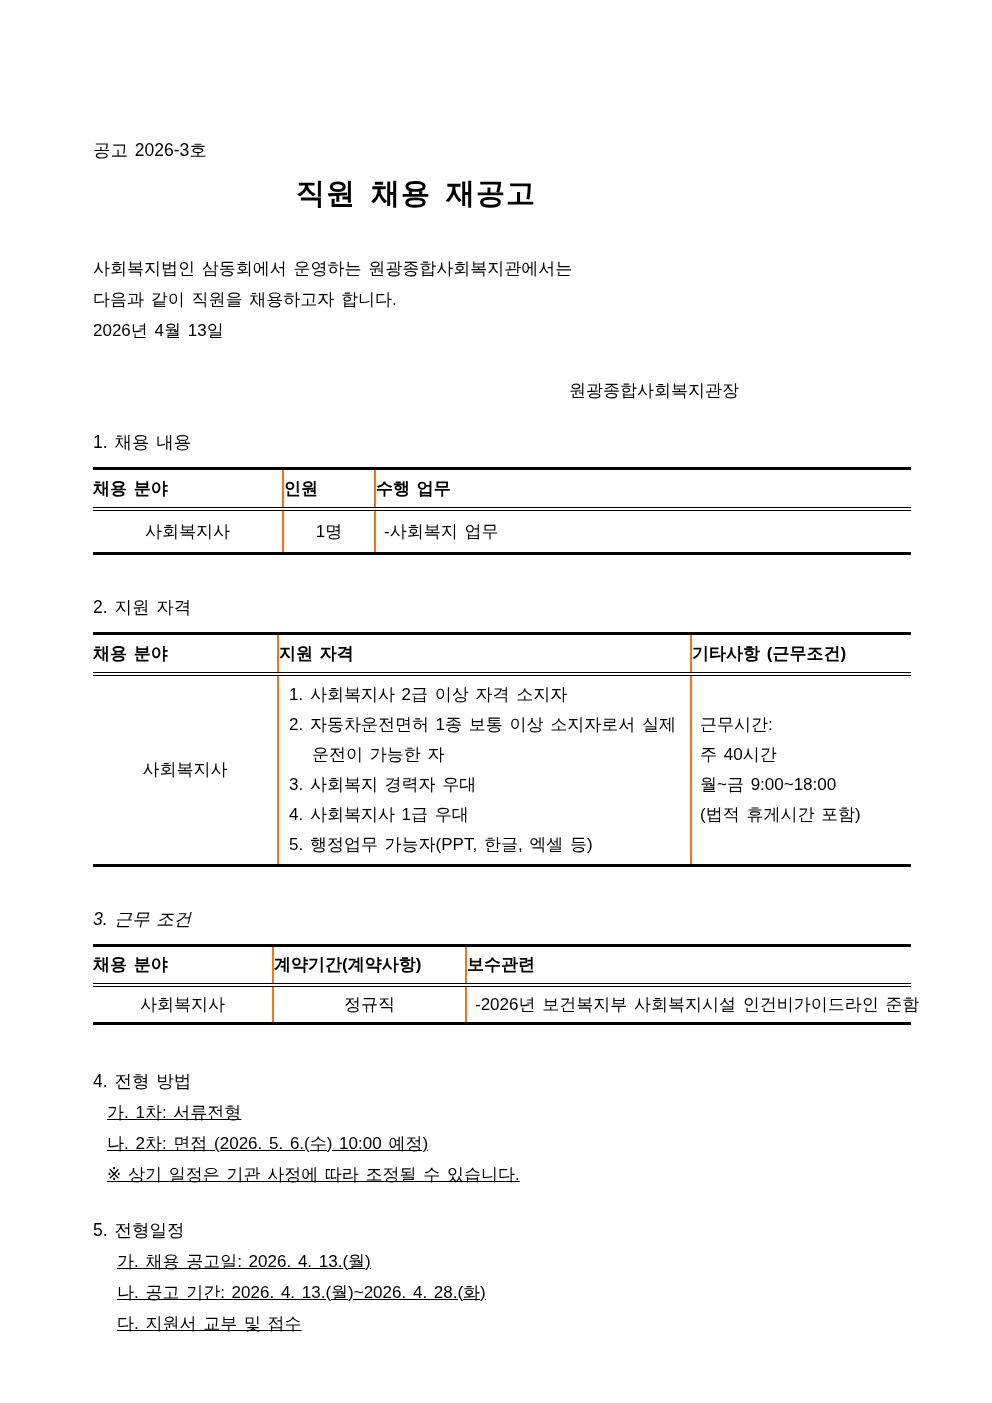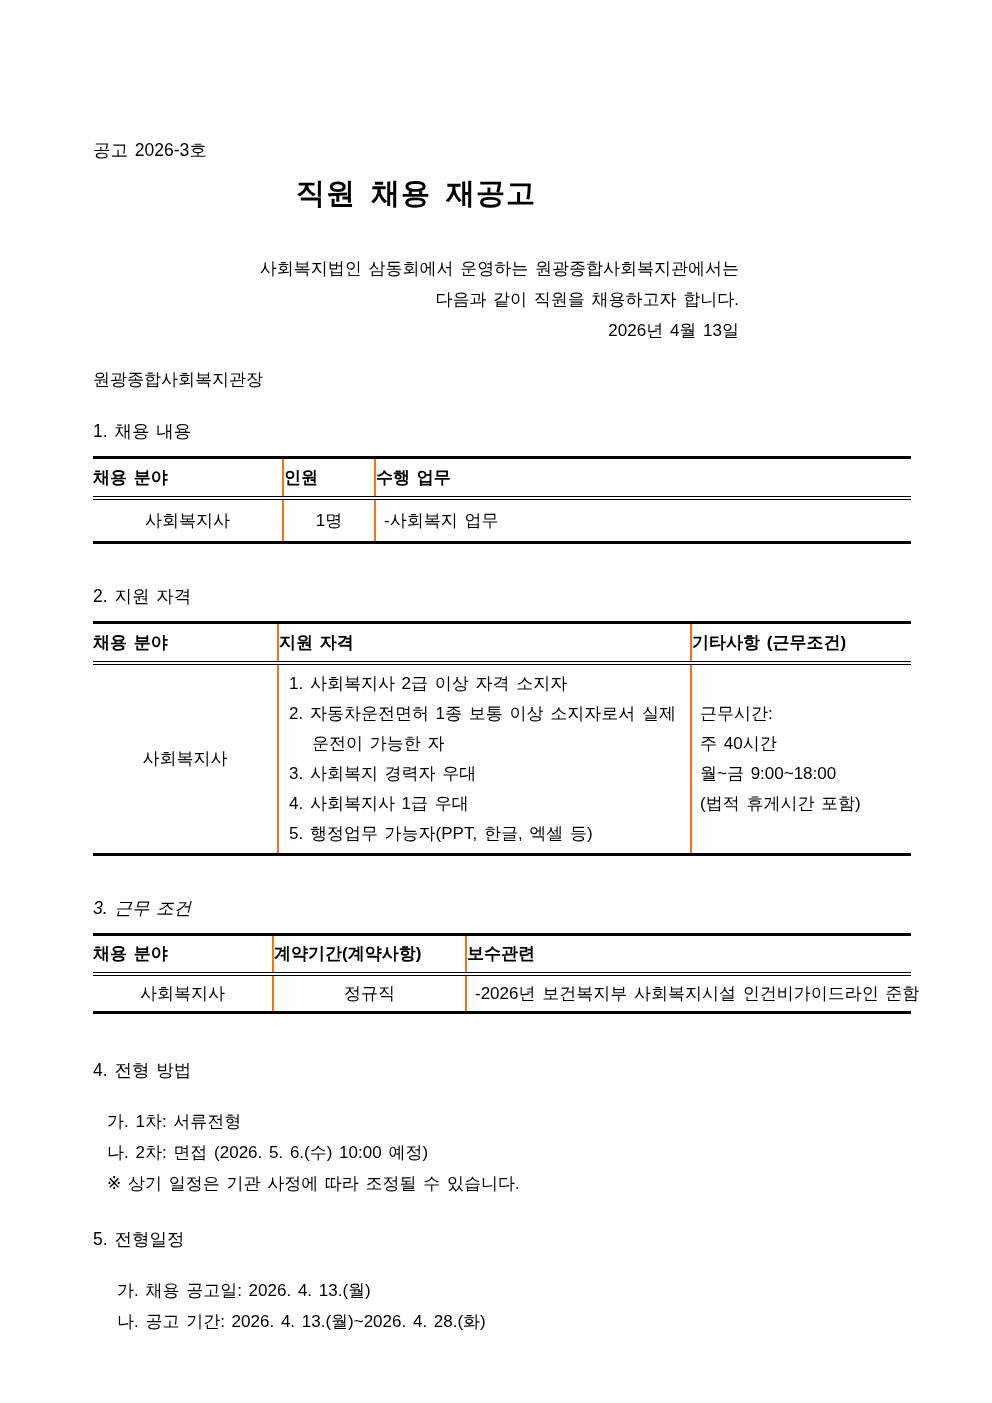--- a/index.html
+++ b/index.html
@@ -30,27 +30,27 @@
     text-align: center;
     font-size: 29px;
     font-weight: bold;
     line-height: 36px;
     letter-spacing: 1px;
     word-spacing: 6px;
     white-space: nowrap;
   }
   .intro {
     margin-top: 42px;
-    text-align: right;
+    text-align: left;
     line-height: 31px;
   }
   .intro div { white-space: nowrap; }
   .signer {
-    margin-top: 18px;
-    text-align: left;
+    margin-top: 29px;
+    text-align: right;
     line-height: 31px;
     white-space: nowrap;
   }
   .sec-heading {
     font-size: 17.5px;
     line-height: 24px;
     white-space: nowrap;
   }
   .mt-s1 { margin-top: 24px; }
   .mt-s2 { margin-top: 40px; }
@@ -88,21 +88,21 @@
   .t2 tbody td { vertical-align: middle; }
   .qual-cell { padding: 4px 4px 4px 10px; }
   .qual-line {
     line-height: 30px;
     padding-left: 23px;
     text-indent: -23px;
   }
   .cond-cell { padding: 4px 2px 4px 8px; }
   .cond-line { line-height: 30px; white-space: nowrap; }
 
-  .plan-list { margin-top: 24px; }
+  .plan-list { margin-top: 4px; text-decoration: underline; }
   .plan-item {
     line-height: 31px;
     padding-left: 14px;
     white-space: nowrap;
   }
   .plan-item.deep { padding-left: 24px; }
 </style>
 </head>
 <body>
 
@@ -204,15 +204,16 @@
   <div class="plan-list">
     <div class="plan-item">가. 1차: 서류전형</div>
     <div class="plan-item">나. 2차: 면접 (2026. 5. 6.(수) 10:00 예정)</div>
     <div class="plan-item">※ 상기 일정은 기관 사정에 따라 조정될 수 있습니다.</div>
   </div>
 
   <div class="sec-heading mt-s5">5. 전형일정</div>
   <div class="plan-list">
     <div class="plan-item deep">가. 채용 공고일: 2026. 4. 13.(월)</div>
     <div class="plan-item deep">나. 공고 기간: 2026. 4. 13.(월)~2026. 4. 28.(화)</div>
+    <div class="plan-item deep">다. 지원서 교부 및 접수</div>
   </div>
 
 </div>
 
 </body></html>

